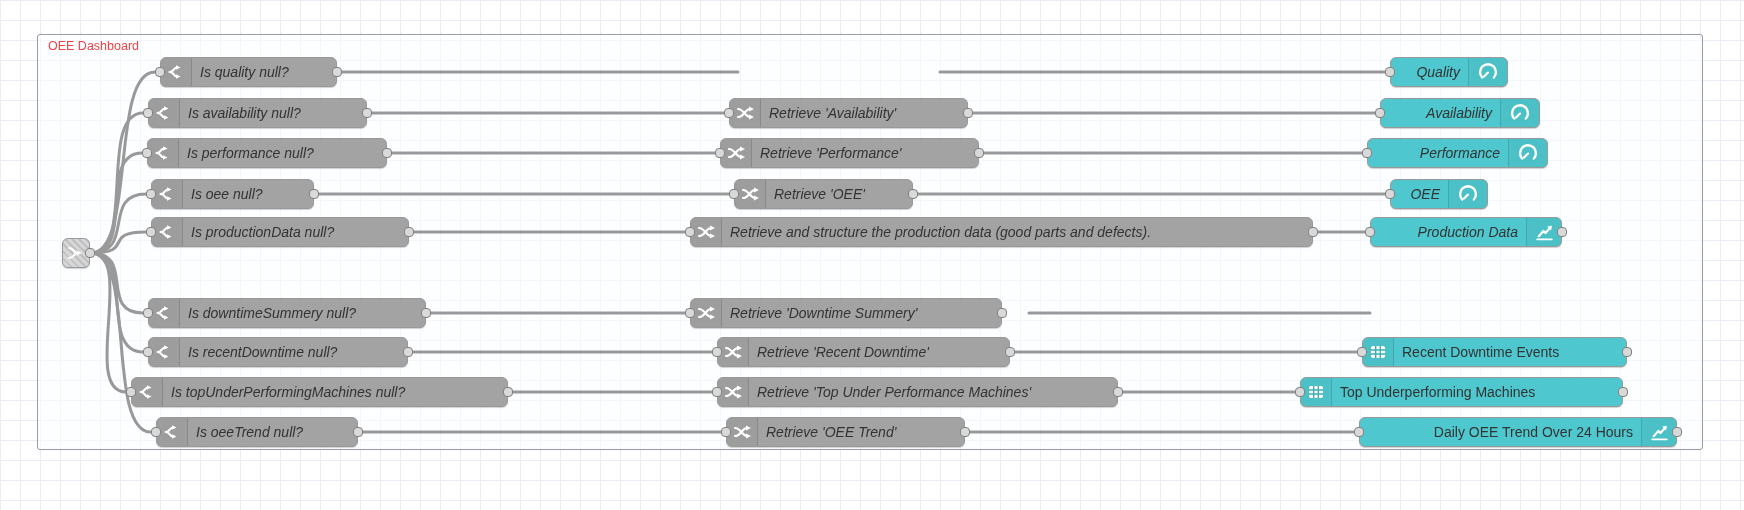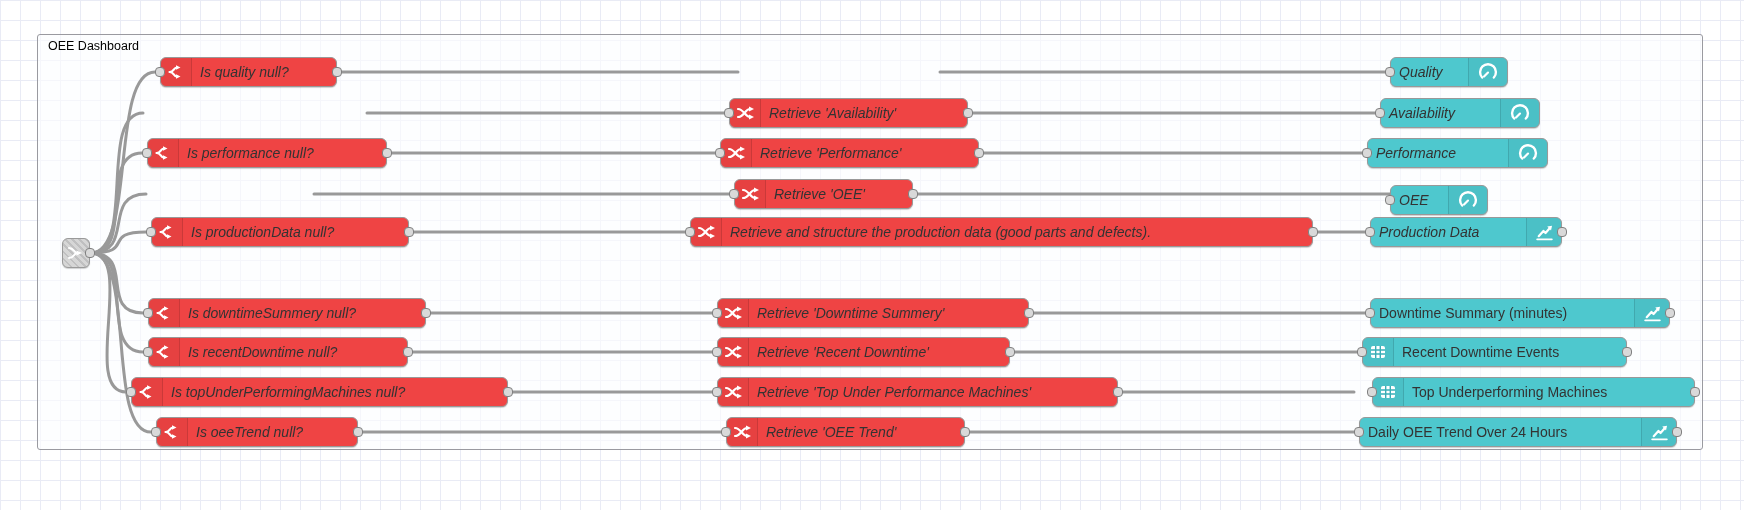--- a/index.html
+++ b/index.html
@@ -15,51 +15,51 @@
   }
   .canvas{position:absolute;inset:0;}
   .group{
     position:absolute;left:37px;top:34px;width:1666px;height:416px;
     border:1px solid #9a9aa0;border-radius:3px;
     background:rgba(252,253,255,0.62);
     box-sizing:border-box;z-index:1;
   }
   .group-label{
     position:absolute;left:10px;top:4px;
-    font-size:12.5px;color:#000000;white-space:nowrap;
+    font-size:12.5px;color:#ef4444;white-space:nowrap;
   }
   svg.wires{position:absolute;left:0;top:0;z-index:2;}
   svg.wires path{stroke:#999;stroke-width:3;fill:none;stroke-linecap:round;}
   .node{
     position:absolute;height:30px;z-index:3;
     border:1px solid #999;border-radius:6px;
     box-sizing:border-box;display:flex;align-items:center;
     box-shadow:0 1px 1px rgba(0,0,0,0.18);
     font-size:14px;color:#333;overflow:visible;
   }
   .node .body{
     display:flex;align-items:center;width:100%;height:100%;
     border-radius:5px;overflow:hidden;
   }
-  .yellow{background:#ef4444;justify-content:center;}
+  .yellow{background:#a3a3a3;justify-content:center;}
   .yellow .nlabel{font-style:italic;}
   .teal{background:#4ec8ce;}
   .teal.italic .nlabel{font-style:italic;}
   .nicon{
     flex:0 0 auto;height:100%;display:flex;align-items:center;justify-content:center;
     background:rgba(0,0,0,0.035);
   }
   .nicon.ileft{width:30px;border-right:1px solid rgba(0,0,0,0.12);}
   .nicon.iright{width:38px;border-left:1px solid rgba(0,0,0,0.12);}
   .nicon.iright.narrow{width:34px;}
   .nlabel{
     flex:1 1 auto;white-space:nowrap;overflow:hidden;
     padding:0 8px;
   }
-  .alignR .nlabel{text-align:left;}
+  .alignR .nlabel{text-align:right;}
   .port{
     position:absolute;width:10px;height:10px;top:9px;z-index:4;
     background:#d9d9d9;border:1px solid #808080;border-radius:4px;
     box-sizing:border-box;
   }
   .port.pin{left:-6px;}
   .port.pout{right:-6px;}
   .srcnode{
     position:absolute;left:62px;top:238px;width:28px;height:30px;z-index:3;
     border:1px solid #9a9a9a;border-radius:6px;box-sizing:border-box;
@@ -133,37 +133,67 @@
             <path d="M3 10 C8 10 7 15 11 15" stroke="#fff" stroke-width="2.2" fill="none" stroke-linecap="round"></path>
             <path d="M10 12.6 L15 15 L10 17.4 Z" fill="#fff"></path>
           </svg>
         </span>
       <span class="nlabel">Is quality null?</span>
     </div>
     <span class="port pin"></span>
     <span class="port pout"></span>
   </div>
 
+  <div class="node yellow" style="left:148px;top:98px;width:219px">
+    <div class="body">
+      <span class="nicon ileft">
+          <svg class="isvg" width="18" height="20" viewBox="0 0 20 20">
+            <path d="M3 10 C8 10 7 5 11 5" stroke="#fff" stroke-width="2.2" fill="none" stroke-linecap="round"></path>
+            <path d="M10 2.6 L15 5 L10 7.4 Z" fill="#fff"></path>
+            <path d="M3 10 C8 10 7 15 11 15" stroke="#fff" stroke-width="2.2" fill="none" stroke-linecap="round"></path>
+            <path d="M10 12.6 L15 15 L10 17.4 Z" fill="#fff"></path>
+          </svg>
+        </span>
+      <span class="nlabel">Is availability null?</span>
+    </div>
+    <span class="port pin"></span>
+    <span class="port pout"></span>
+  </div>
 
   <div class="node yellow" style="left:147px;top:138px;width:240px">
     <div class="body">
       <span class="nicon ileft">
           <svg class="isvg" width="18" height="20" viewBox="0 0 20 20">
             <path d="M3 10 C8 10 7 5 11 5" stroke="#fff" stroke-width="2.2" fill="none" stroke-linecap="round"></path>
             <path d="M10 2.6 L15 5 L10 7.4 Z" fill="#fff"></path>
             <path d="M3 10 C8 10 7 15 11 15" stroke="#fff" stroke-width="2.2" fill="none" stroke-linecap="round"></path>
             <path d="M10 12.6 L15 15 L10 17.4 Z" fill="#fff"></path>
           </svg>
         </span>
       <span class="nlabel">Is performance null?</span>
     </div>
     <span class="port pin"></span>
     <span class="port pout"></span>
   </div>
 
+  <div class="node yellow" style="left:151px;top:179px;width:163px">
+    <div class="body">
+      <span class="nicon ileft">
+          <svg class="isvg" width="18" height="20" viewBox="0 0 20 20">
+            <path d="M3 10 C8 10 7 5 11 5" stroke="#fff" stroke-width="2.2" fill="none" stroke-linecap="round"></path>
+            <path d="M10 2.6 L15 5 L10 7.4 Z" fill="#fff"></path>
+            <path d="M3 10 C8 10 7 15 11 15" stroke="#fff" stroke-width="2.2" fill="none" stroke-linecap="round"></path>
+            <path d="M10 12.6 L15 15 L10 17.4 Z" fill="#fff"></path>
+          </svg>
+        </span>
+      <span class="nlabel">Is oee null?</span>
+    </div>
+    <span class="port pin"></span>
+    <span class="port pout"></span>
+  </div>
 
   <div class="node yellow" style="left:151px;top:217px;width:258px">
     <div class="body">
       <span class="nicon ileft">
           <svg class="isvg" width="18" height="20" viewBox="0 0 20 20">
             <path d="M3 10 C8 10 7 5 11 5" stroke="#fff" stroke-width="2.2" fill="none" stroke-linecap="round"></path>
             <path d="M10 2.6 L15 5 L10 7.4 Z" fill="#fff"></path>
             <path d="M3 10 C8 10 7 15 11 15" stroke="#fff" stroke-width="2.2" fill="none" stroke-linecap="round"></path>
             <path d="M10 12.6 L15 15 L10 17.4 Z" fill="#fff"></path>
           </svg>
@@ -296,21 +326,21 @@
             <path d="M3 14 C9 14 10 6 15 6" stroke="#fff" stroke-width="2.2" fill="none" stroke-linecap="round"></path>
             <path d="M14 3.6 L19 6 L14 8.4 Z" fill="#fff"></path>
           </svg>
         </span>
       <span class="nlabel">Retrieve and structure the production data (good parts and defects).</span>
     </div>
     <span class="port pin"></span>
     <span class="port pout"></span>
   </div>
 
-  <div class="node yellow" style="left:717px;top:298px;width:312px">
+  <div class="node yellow" style="left:690px;top:298px;width:312px">
     <div class="body">
       <span class="nicon ileft">
           <svg class="isvg" width="20" height="20" viewBox="0 0 20 20">
             <path d="M3 6 C9 6 10 14 15 14" stroke="#fff" stroke-width="2.2" fill="none" stroke-linecap="round"></path>
             <path d="M14 11.6 L19 14 L14 16.4 Z" fill="#fff"></path>
             <path d="M3 14 C9 14 10 6 15 6" stroke="#fff" stroke-width="2.2" fill="none" stroke-linecap="round"></path>
             <path d="M14 3.6 L19 6 L14 8.4 Z" fill="#fff"></path>
           </svg>
         </span>
       <span class="nlabel">Retrieve 'Downtime Summery'</span>
@@ -399,21 +429,21 @@
       <span class="nicon iright">
           <svg class="isvg" width="22" height="22" viewBox="0 0 20 20">
             <path d="M4.7 15 A7.2 7.2 0 1 1 15.3 15" stroke="#fff" stroke-width="2.4" fill="none" stroke-linecap="round"></path>
             <path d="M10 10.5 L6.4 14.1" stroke="#fff" stroke-width="2.2" stroke-linecap="round"></path>
           </svg>
         </span>
     </div>
     <span class="port pin"></span>
   </div>
 
-  <div class="node teal italic alignR" style="left:1390px;top:185px;width:98px">
+  <div class="node teal italic alignR" style="left:1390px;top:179px;width:98px">
     <div class="body">
       <span class="nlabel">OEE</span>
       <span class="nicon iright">
           <svg class="isvg" width="22" height="22" viewBox="0 0 20 20">
             <path d="M4.7 15 A7.2 7.2 0 1 1 15.3 15" stroke="#fff" stroke-width="2.4" fill="none" stroke-linecap="round"></path>
             <path d="M10 10.5 L6.4 14.1" stroke="#fff" stroke-width="2.2" stroke-linecap="round"></path>
           </svg>
         </span>
     </div>
     <span class="port pin"></span>
@@ -427,51 +457,37 @@
             <path d="M3 16.5 H17" stroke="#fff" stroke-width="1.8" stroke-linecap="round"></path>
             <path d="M4.5 13.5 L9 8.5 L11 10.5 L14.5 6.5" stroke="#fff" stroke-width="2.2" fill="none" stroke-linecap="round" stroke-linejoin="round"></path>
             <path d="M12.6 4.4 L17.2 3.6 L16.2 8.1 Z" fill="#fff"></path>
           </svg>
         </span>
     </div>
     <span class="port pin"></span>
     <span class="port pout"></span>
   </div>
 
-  <div class="node teal alignR" style="left:1370px;top:298px;width:300px">
-    <div class="body">
-      <span class="nlabel">Downtime Summary (minutes)</span>
-      <span class="nicon iright narrow">
-          <svg class="isvg" width="21" height="21" viewBox="0 0 20 20">
-            <path d="M3 16.5 H17" stroke="#fff" stroke-width="1.8" stroke-linecap="round"></path>
-            <path d="M4.5 13.5 L9 8.5 L11 10.5 L14.5 6.5" stroke="#fff" stroke-width="2.2" fill="none" stroke-linecap="round" stroke-linejoin="round"></path>
-            <path d="M12.6 4.4 L17.2 3.6 L16.2 8.1 Z" fill="#fff"></path>
-          </svg>
-        </span>
-    </div>
-    <span class="port pin"></span>
-    <span class="port pout"></span>
-  </div>
 
   <div class="node teal" style="left:1362px;top:337px;width:265px">
     <div class="body">
       <span class="nicon ileft">
           <svg class="isvg" width="20" height="20" viewBox="0 0 20 20">
             <rect x="3" y="4" width="14" height="12" rx="2" fill="#fff"></rect>
             <path d="M3 8 H17 M3 12 H17" stroke="#3aaeb6" stroke-width="1.4"></path>
             <path d="M7.7 4 V16 M12.3 4 V16" stroke="#3aaeb6" stroke-width="1.4"></path>
           </svg>
         </span>
       <span class="nlabel">Recent Downtime Events</span>
     </div>
     <span class="port pin"></span>
     <span class="port pout"></span>
   </div>
 
-  <div class="node teal" style="left:1372px;top:377px;width:323px">
+  <div class="node teal" style="left:1300px;top:377px;width:323px">
     <div class="body">
       <span class="nicon ileft">
           <svg class="isvg" width="20" height="20" viewBox="0 0 20 20">
             <rect x="3" y="4" width="14" height="12" rx="2" fill="#fff"></rect>
             <path d="M3 8 H17 M3 12 H17" stroke="#3aaeb6" stroke-width="1.4"></path>
             <path d="M7.7 4 V16 M12.3 4 V16" stroke="#3aaeb6" stroke-width="1.4"></path>
           </svg>
         </span>
       <span class="nlabel">Top Underperforming Machines</span>
     </div>

